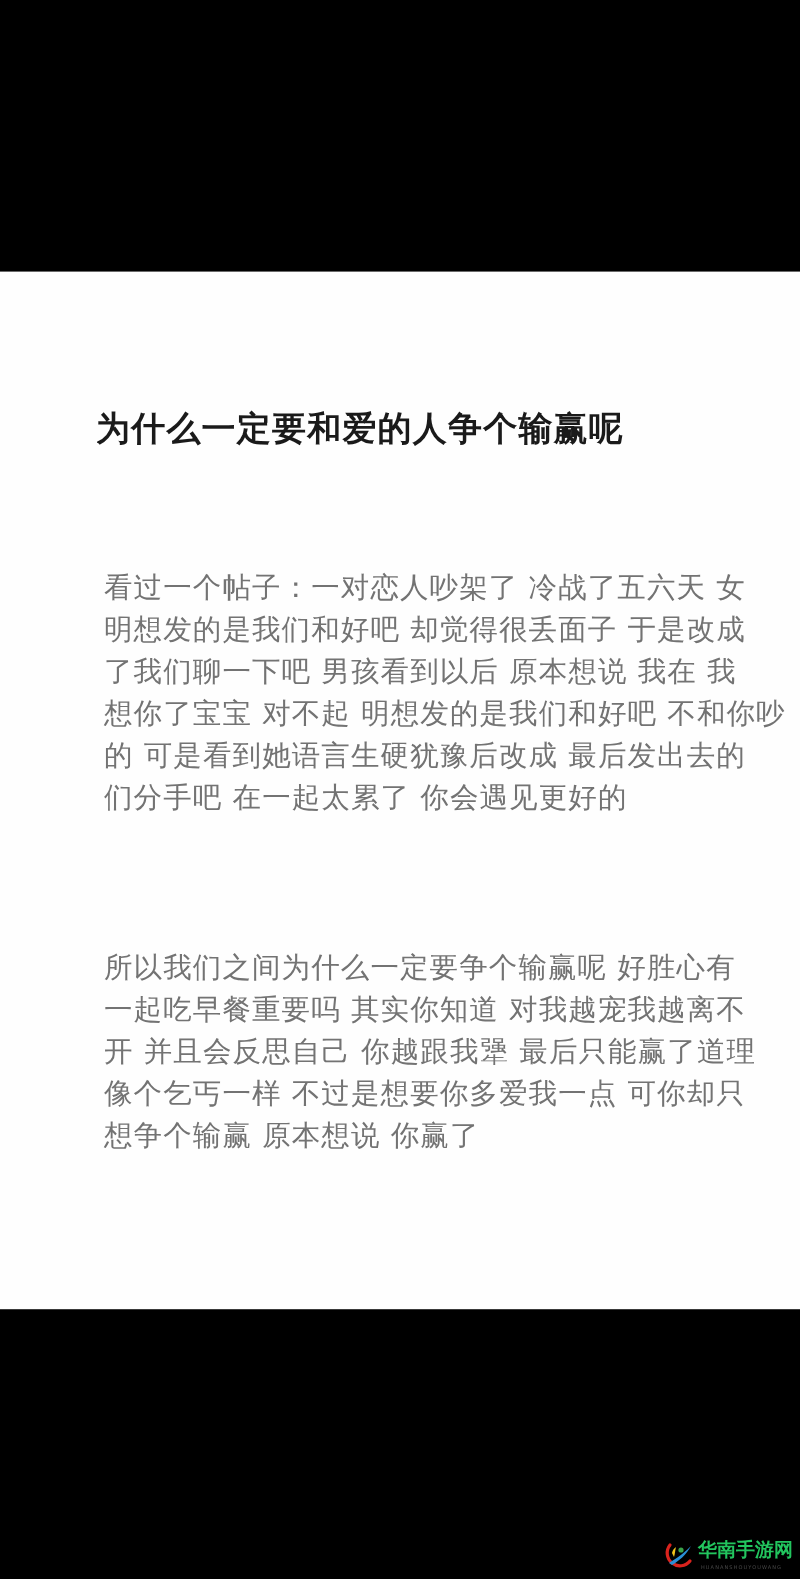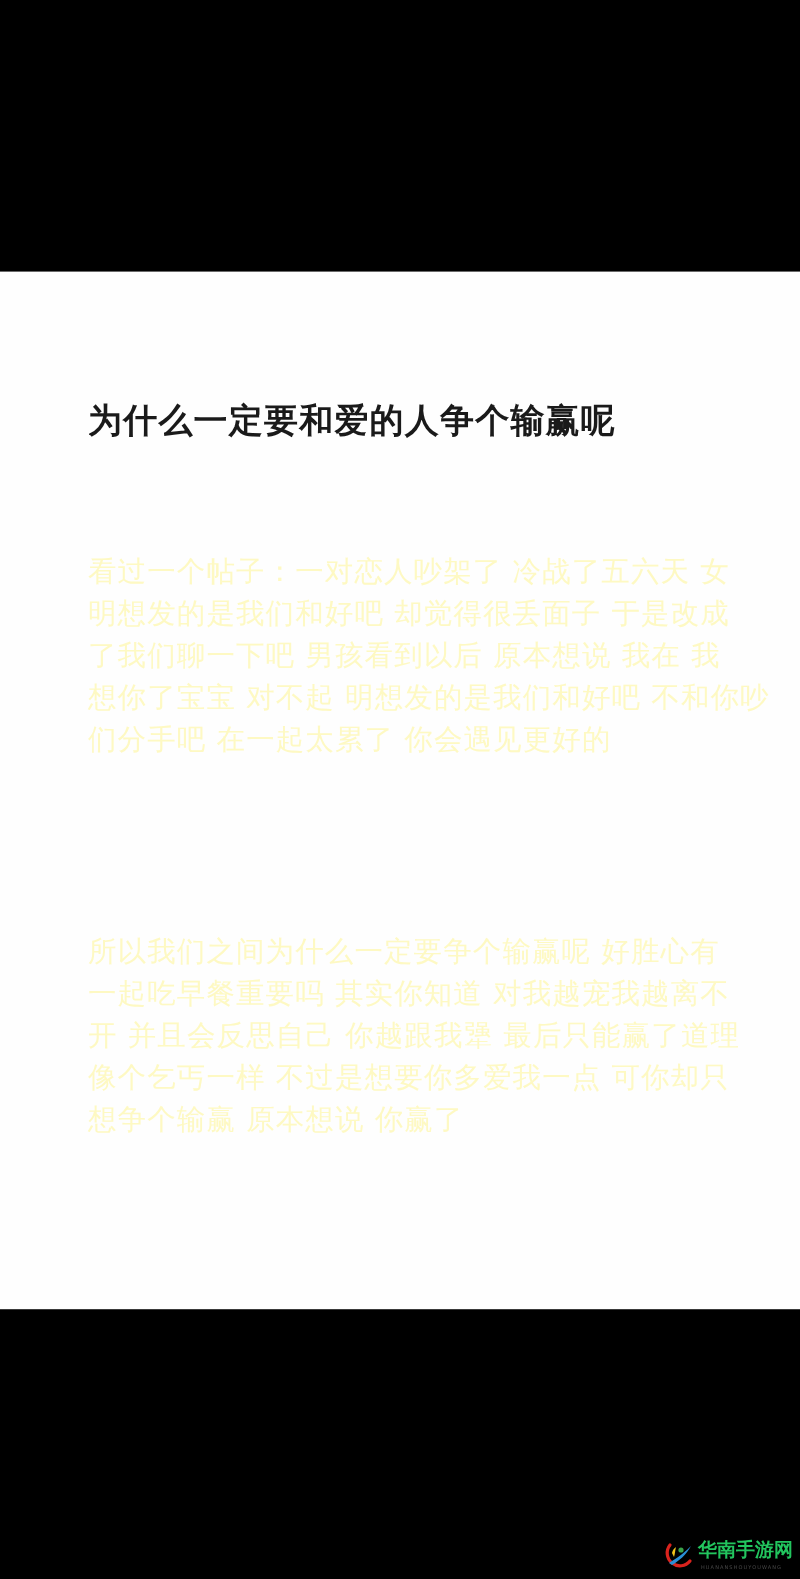--- a/index.html
+++ b/index.html
@@ -31,36 +31,36 @@
       position: absolute;
       left: 0; top: 1309px;
       width: 800px; height: 270px;
       background: #000000;
       border-top: 1px solid #3a3a3a;
     }
     .post-title {
       position: absolute;
       left: 88px;
       top: 397px;
-      margin: 0;
+      margin: 8px;
       font-size: 34px;
       line-height: 46px;
       font-weight: bold;
       color: #1a1a1a;
       letter-spacing: 1.2px;
       white-space: nowrap;
     }
     .para {
       position: absolute;
       left: 88px;
       width: 620px;
-      margin: 0;
+      margin: 16px;
       font-size: 28.5px;
       line-height: 42px;
-      color: #fef9c3;
+      color: #737373;
       letter-spacing: 1.1px;
     }
     .para .line {
       display: block;
       white-space: nowrap;
     }
     .para-1 { top: 551px; }
     .para-2 { top: 931px; }
 
     .watermark {
@@ -102,20 +102,21 @@
 
 <div class="content-panel"></div>
 
 <h1 class="post-title">为什么一定要和爱的人争个输赢呢</h1>
 
 <p class="para para-1">
   <span class="line">看过一个帖子：一对恋人吵架了 冷战了五六天 女</span>
   <span class="line">明想发的是我们和好吧 却觉得很丢面子 于是改成</span>
   <span class="line">了我们聊一下吧 男孩看到以后 原本想说 我在 我</span>
   <span class="line">想你了宝宝 对不起 明想发的是我们和好吧 不和你吵</span>
+  <span class="line">的 可是看到她语言生硬犹豫后改成 最后发出去的</span>
   <span class="line">们分手吧 在一起太累了 你会遇见更好的</span>
 </p>
 
 <p class="para para-2">
   <span class="line">所以我们之间为什么一定要争个输赢呢 好胜心有</span>
   <span class="line">一起吃早餐重要吗 其实你知道 对我越宠我越离不</span>
   <span class="line">开 并且会反思自己 你越跟我犟 最后只能赢了道理</span>
   <span class="line">像个乞丐一样 不过是想要你多爱我一点 可你却只</span>
   <span class="line">想争个输赢 原本想说 你赢了</span>
 </p>

